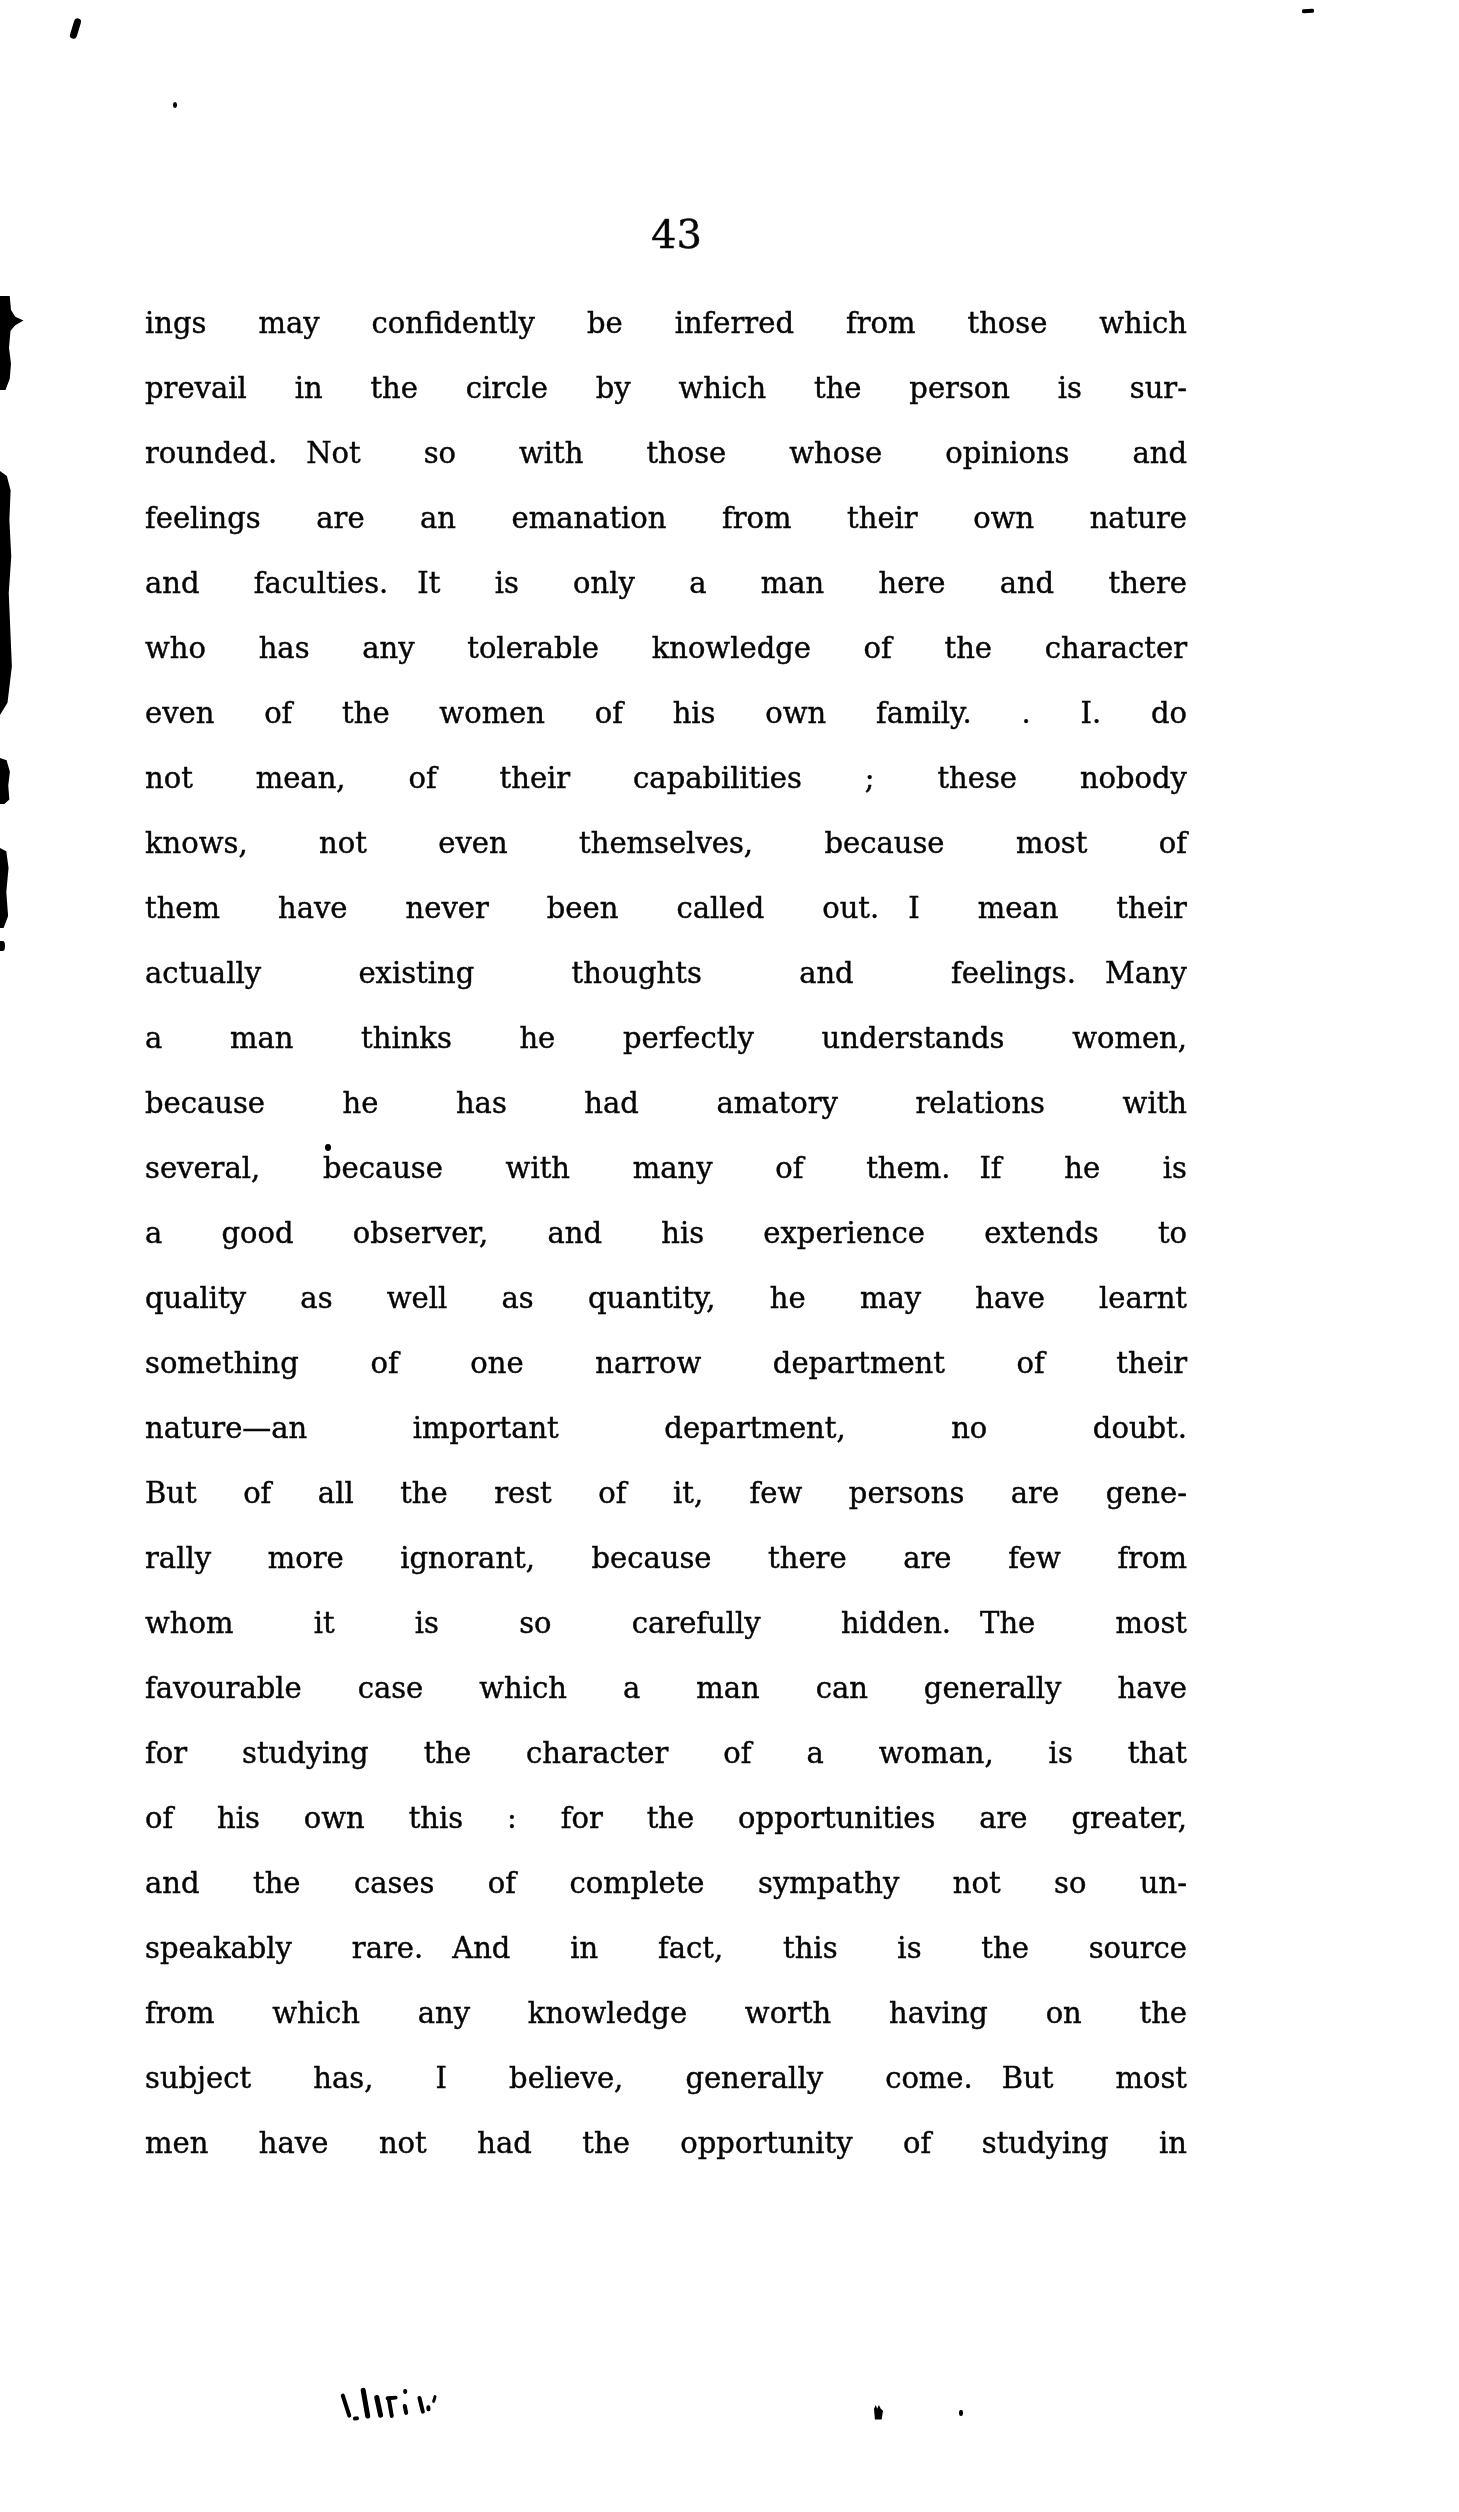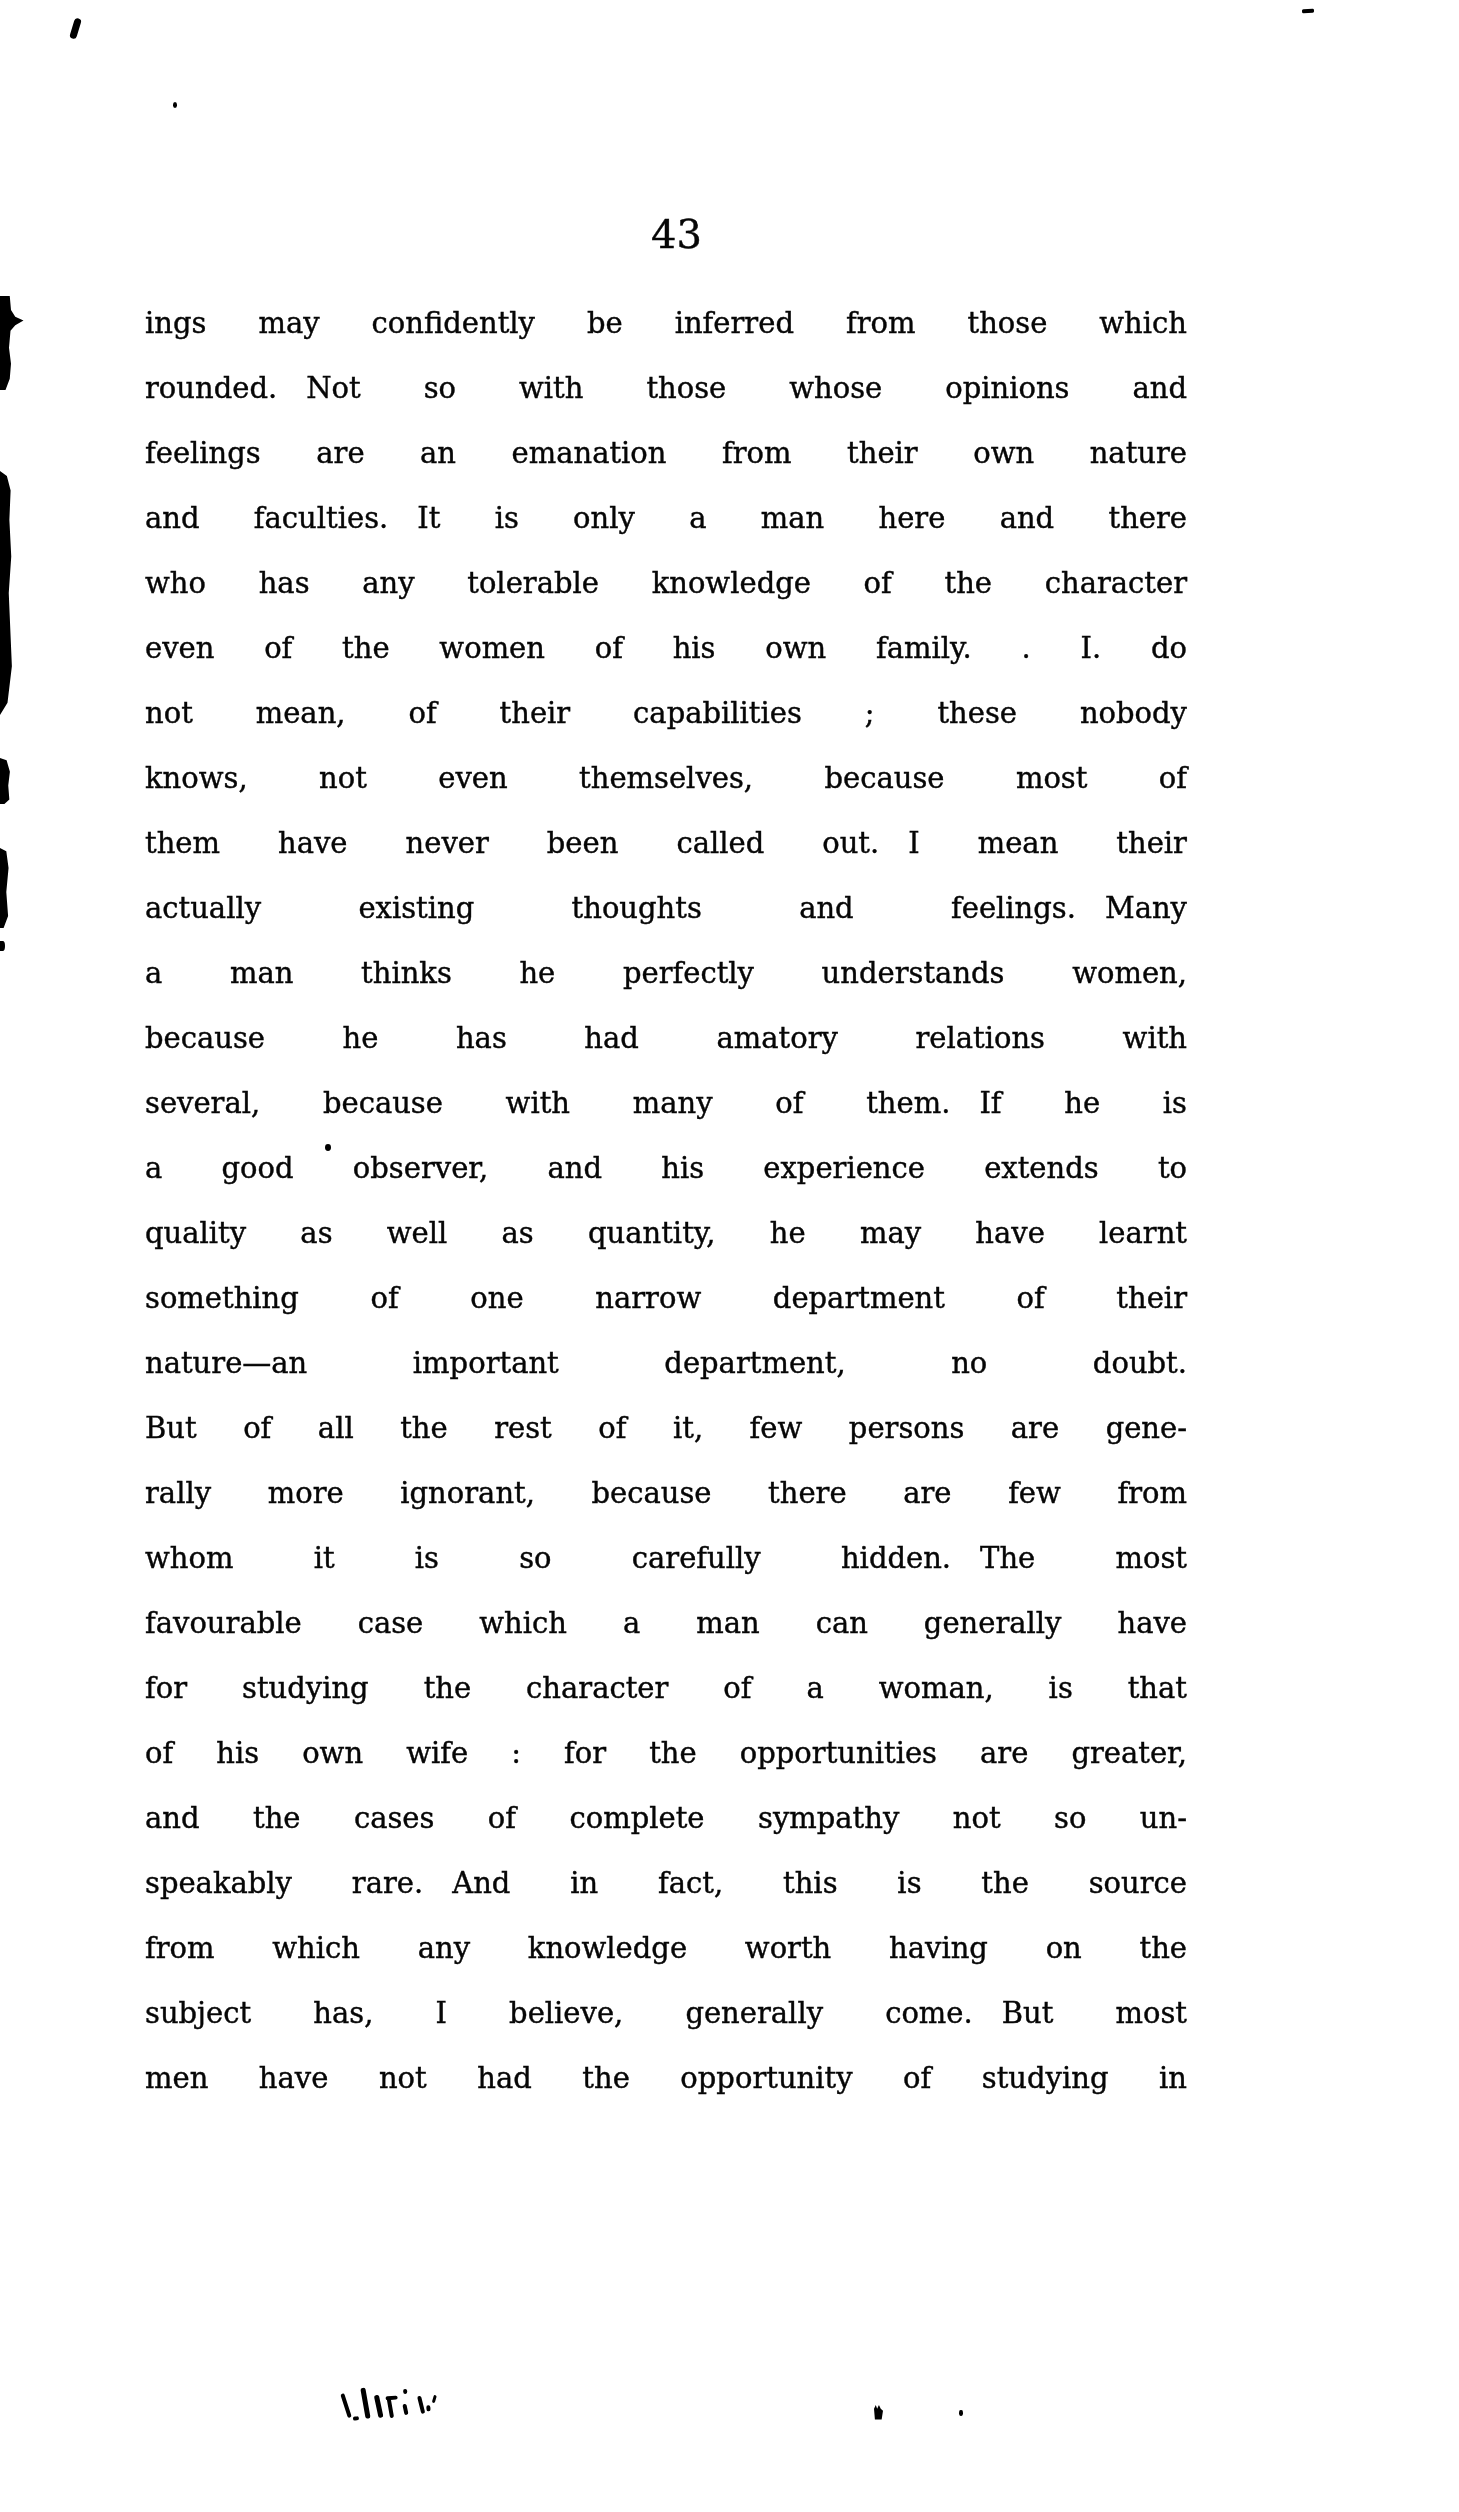--- a/index.html
+++ b/index.html
@@ -66,20 +66,21 @@
 </style>
 </head>
 <body>
 
 <div class="page">
 
   <div class="page-number">43</div>
 
   <div class="text-block">
     <div class="line">ings may confidently be inferred from those which</div>
+    <div class="line">prevail in the circle by which the person is sur-</div>
     <div class="line">rounded.  Not so with those whose opinions and</div>
     <div class="line">feelings are an emanation from their own nature</div>
     <div class="line">and faculties.  It is only a man here and there</div>
     <div class="line">who has any tolerable knowledge of the character</div>
     <div class="line">even of the women of his own family. . I. do</div>
     <div class="line">not mean, of their capabilities ; these nobody</div>
     <div class="line">knows, not even themselves, because most of</div>
     <div class="line">them have never been called out.  I mean their</div>
     <div class="line">actually existing thoughts and feelings.  Many</div>
     <div class="line">a man thinks he perfectly understands women,</div>
@@ -87,21 +88,21 @@
     <div class="line">several, because with many of them.  If he is</div>
     <div class="line">a good observer, and his experience extends to</div>
     <div class="line">quality as well as quantity, he may have learnt</div>
     <div class="line">something of one narrow department of their</div>
     <div class="line">nature—an important department, no doubt.</div>
     <div class="line">But of all the rest of it, few persons are gene-</div>
     <div class="line">rally more ignorant, because there are few from</div>
     <div class="line">whom it is so carefully hidden.  The most</div>
     <div class="line">favourable case which a man can generally have</div>
     <div class="line">for studying the character of a woman, is that</div>
-    <div class="line">of his own wife : for the opportunities are greater,</div>
+    <div class="line">of his own this : for the opportunities are greater,</div>
     <div class="line">and the cases of complete sympathy not so un-</div>
     <div class="line">speakably rare.  And in fact, this is the source</div>
     <div class="line">from which any knowledge worth having on the</div>
     <div class="line">subject has, I believe, generally come.  But most</div>
     <div class="line">men have not had the opportunity of studying in</div>
   </div>
 
   <div class="art slash-tl"></div>
   <div class="art dot-tl"></div>
   <div class="art dash-tr"></div>

